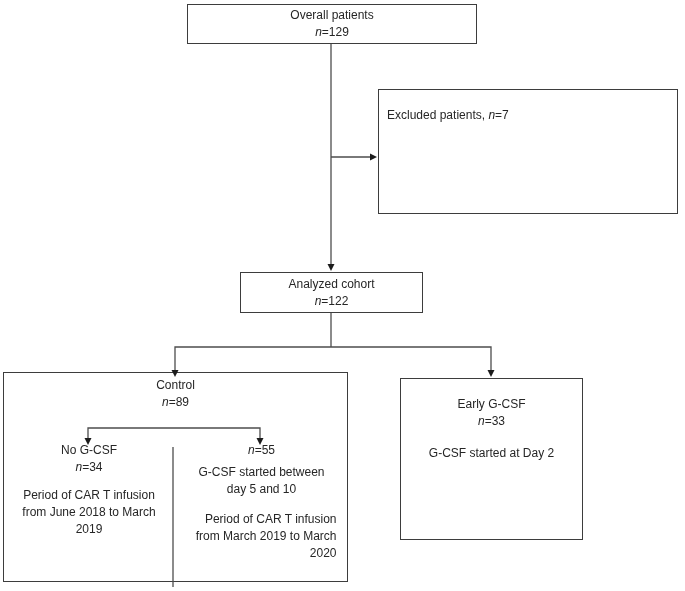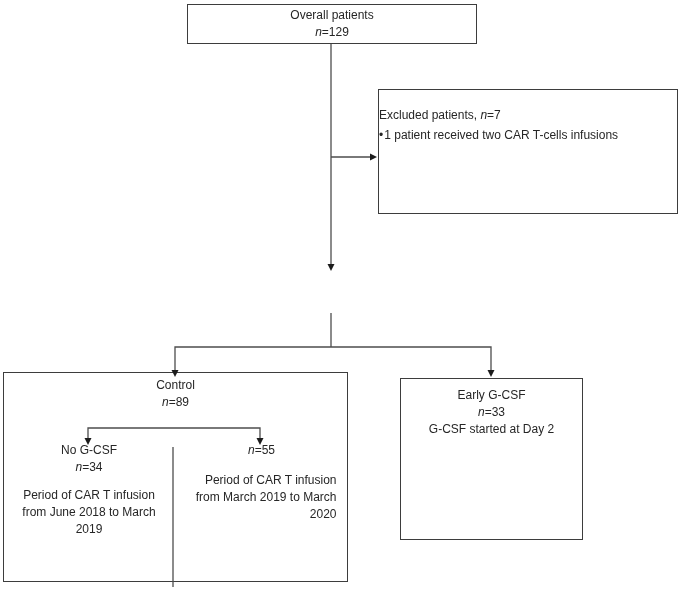--- a/index.html
+++ b/index.html
@@ -32,43 +32,43 @@
     text-align: center;
   }
   .it { font-style: italic; }
 
   
   .box-overall { left: 187px; top: 4px; width: 290px; height: 40px; justify-content: center; }
 
   
   .box-excluded {
     left: 378px; top: 89px; width: 300px; height: 125px;
-    padding: 17px 9px 0 0;
+    padding: 17px 9px 0 8px;
     text-align: left;
   }
   .box-excluded .title-line { margin-bottom: 3px; }
   .bullet-mark { padding-right: 1px; }
 
   
   .box-analyzed { left: 240px; top: 272px; width: 183px; height: 41px; justify-content: center; }
 
   
   .box-control { left: 3px; top: 372px; width: 345px; height: 210px; }
   .control-title { position: absolute; left: 0; top: 4px; width: 100%; text-align: center; }
   .cell { position: absolute; top: 69px; text-align: center; }
   .cell-no   { left: 0;     width: 170px; }
   .cell-late { left: 170px; width: 175px; }
   .para { margin: 0 auto; }
   .cell-no .para-period   { max-width: 140px; margin-top: 11px; }
   .cell-late .para-start  { max-width: 130px; margin-top: 5px; }
   .cell-late .para-period { max-width: 150px; margin-top: 13px; text-align: right; }
 
   
-  .box-early { left: 400px; top: 378px; width: 183px; height: 162px; padding-top: 8px; }
-  .box-early .para-start  { }
+  .box-early { left: 400px; top: 378px; width: 183px; height: 162px; padding-top: 17px; }
+  .box-early .para-start  { margin-top: 15px; }
   .box-early .para-period { max-width: 150px; margin-top: 28px; }
 
   
   .connectors {
     position: absolute;
     left: 0; top: 0;
     width: 685px; height: 591px;
     pointer-events: none;
   }
   .connectors path, .connectors line {
@@ -86,38 +86,42 @@
 
 <div class="stage">
 
   <div class="box center-text box-overall">
     <div>Overall patients</div>
     <div><span class="it">n</span><span>=129</span></div>
   </div>
 
   <div class="box box-excluded">
     <div class="title-line"><span>Excluded patients, </span><span class="it">n</span><span>=7</span></div>
-    <div class="bullet-line"><span class="bullet-mark">•</span><span>1 patient received two CAR T-cells infusions</span></div>
   </div>
 
+  <div class="box center-text box-analyzed">
+    <div>Analyzed cohort</div>
+    <div><span class="it">n</span><span>=122</span></div>
+  </div>
 
   <div class="box box-control">
     <div class="control-title">
       <div>Control</div>
       <div><span class="it">n</span><span>=89</span></div>
     </div>
 
     <div class="cell cell-no">
       <div>No G-CSF</div>
       <div><span class="it">n</span><span>=34</span></div>
       <div class="para para-period">Period of CAR T infusion from June 2018 to March 2019</div>
     </div>
 
     <div class="cell cell-late">
       <div><span class="it">n</span><span>=55</span></div>
+      <div class="para para-start">G-CSF started between day 5 and 10</div>
       <div class="para para-period">Period of CAR T infusion from March 2019 to March 2020</div>
     </div>
   </div>
 
   <div class="box center-text box-early">
     <div>Early G-CSF</div>
     <div><span class="it">n</span><span>=33</span></div>
     <div class="para para-start">G-CSF started at Day 2</div>
   </div>
 

